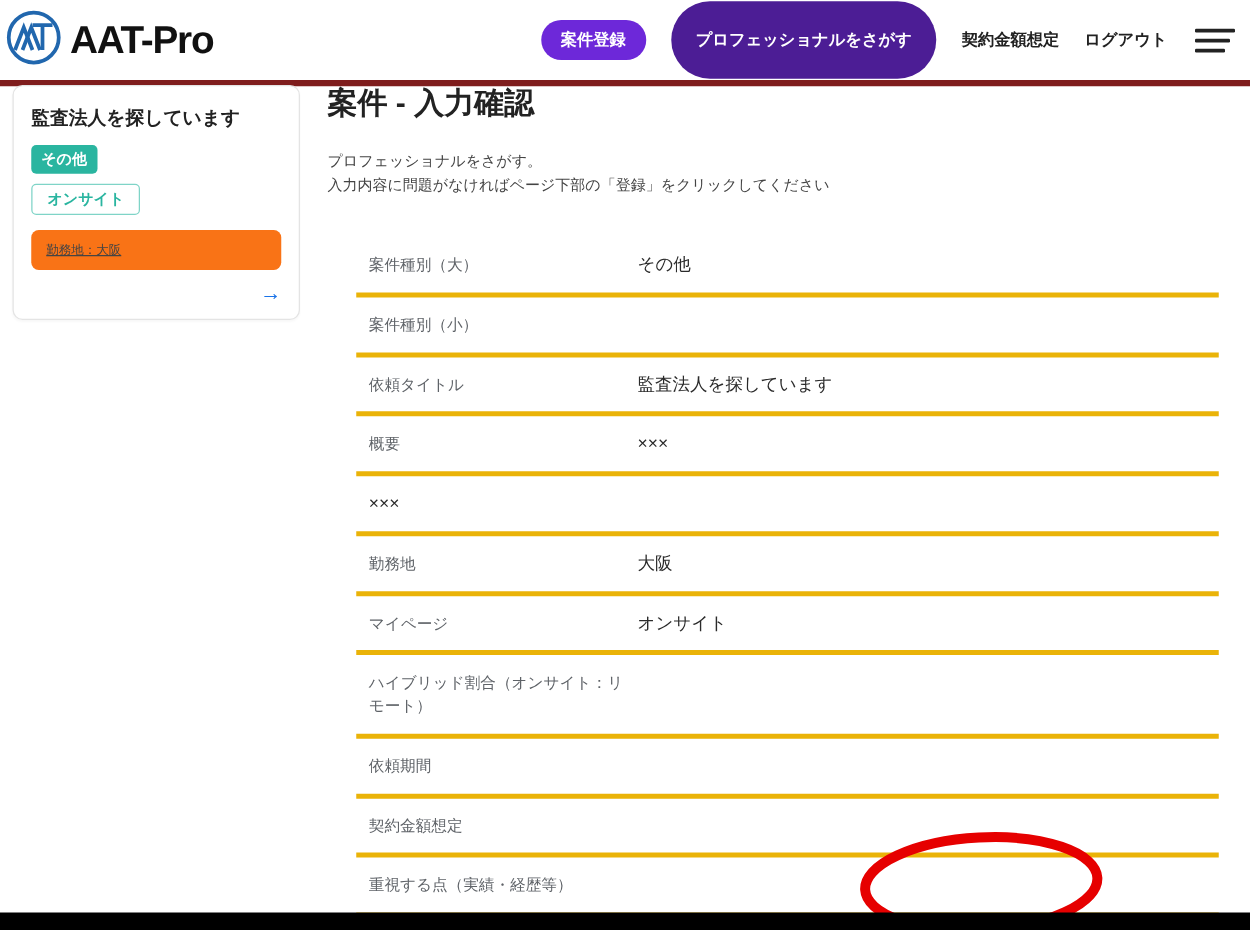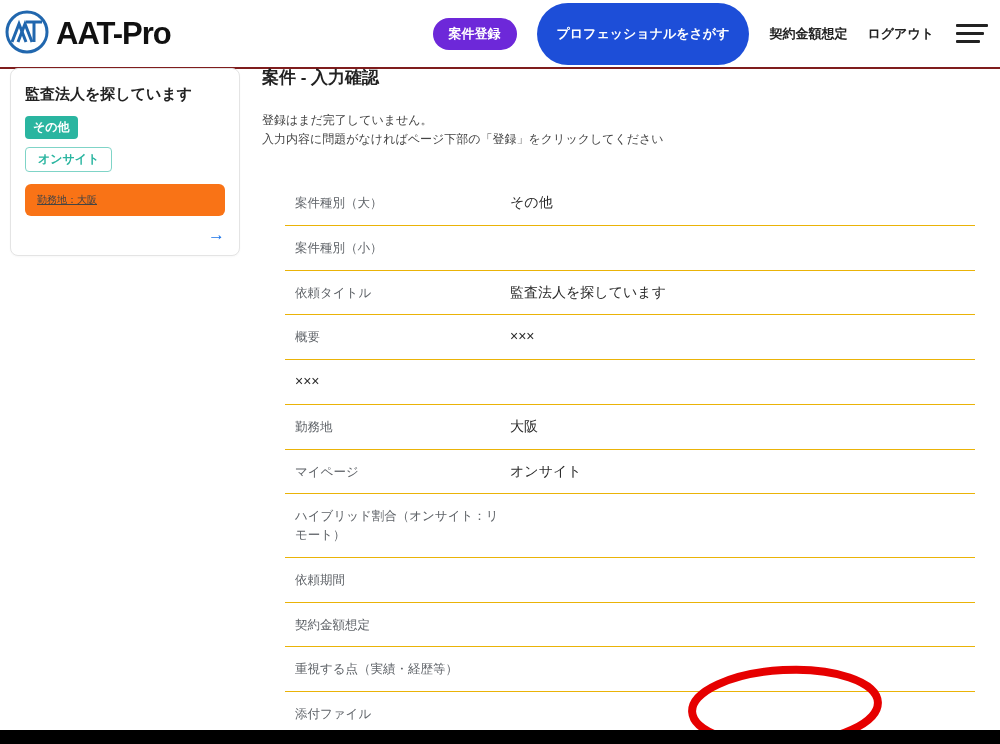--- a/index.html
+++ b/index.html
@@ -11,21 +11,21 @@
     position: relative;
     overflow: hidden;
   }
 
   
   .header {
     height: 69px;
     display: flex;
     align-items: center;
     padding: 0 10px 0 4px;
-    border-bottom: 2px solid #7f1d1d;
+    border-bottom: 5px solid #7f1d1d;
     background: #fff;
   }
   .logo { display: flex; align-items: center; gap: 6px; cursor: pointer; }
   .logo-text {
     font-size: 31px;
     font-weight: 800;
     color: #111;
     letter-spacing: -1px;
   }
   .nav { margin-left: auto; display: flex; align-items: center; gap: 20px; }
@@ -33,21 +33,21 @@
     border: none;
     border-radius: 999px;
     color: #fff;
     font-weight: bold;
     font-size: 13px;
     padding: 7px 16px;
     cursor: pointer;
     font-family: inherit;
   }
   .pill-green { background: #6d28d9; }
-  .pill-blue  { background: #1d4ed8; padding: 22px 20px; }
+  .pill-blue  { background: #4c1d95; padding: 22px 20px; }
   .nav-link { font-size: 13px; font-weight: bold; color: #222; cursor: pointer; }
   .hamburger { display: flex; flex-direction: column; gap: 5px; cursor: pointer; padding: 4px 2px; }
   .hamburger span { display: block; height: 3px; background: #222; border-radius: 1px; }
   .hamburger .b1 { width: 32px; }
   .hamburger .b2 { width: 28px; }
   .hamburger .b3 { width: 24px; }
 
   
   .side-card {
     position: absolute;
@@ -98,29 +98,29 @@
     cursor: pointer;
     line-height: 1;
   }
 
   
   .main {
     position: absolute;
     left: 262px; top: 66px;
     width: 713px;
   }
-  .main-title { font-size: 17px; font-weight: bold; color: #222; margin-bottom: 22px; }
+  .main-title { font-size: 24px; font-weight: bold; color: #222; margin-bottom: 22px; }
   .notice { font-size: 12px; color: #444; line-height: 1.55; }
 
   .fields { margin-top: 33px; margin-left: 23px; }
   .field-row {
     display: flex;
     align-items: flex-start;
     padding: 12px 0 12px 10px;
-    border-bottom: 1px solid #eab308;
+    border-bottom: 4px solid #eab308;
     min-height: 40px;
   }
   .field-row:last-child { border-bottom: none; }
   .field-label {
     width: 215px;
     flex: 0 0 215px;
     font-size: 12.5px;
     color: #5f6368;
     line-height: 1.5;
     padding-top: 1px;
@@ -184,21 +184,21 @@
   <div>
     <span class="tag-outlined">オンサイト</span>
   </div>
   <div class="side-card-loc">勤務地：大阪</div>
   <div class="side-card-arrow">→</div>
 </div>
 
 <div class="main">
   <h1 class="main-title">案件 - 入力確認</h1>
   <div class="notice">
-    <div>登録はまだ完了していません。</div>
+    <div>プロフェッショナルをさがす。</div>
     <div>入力内容に問題がなければページ下部の「登録」をクリックしてください</div>
   </div>
 
   <div class="fields" id="fields">
       <div class="field-row">
         <div class="field-label">案件種別（大）</div>
         <div class="field-value">その他</div>
       </div>
       <div class="field-row">
         <div class="field-label">案件種別（小）</div>

